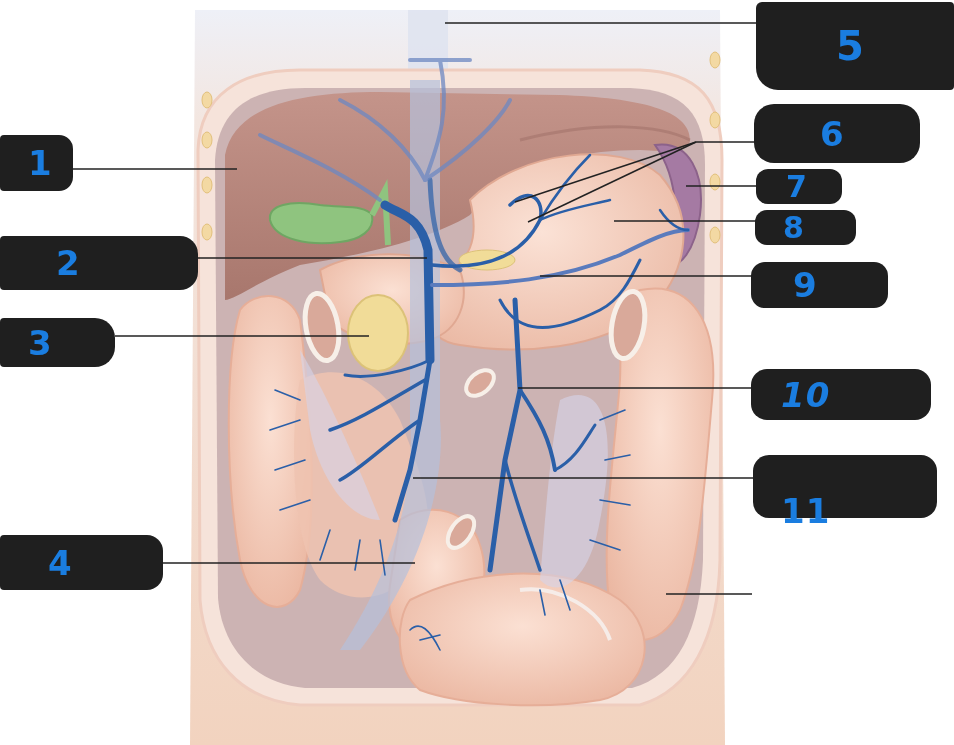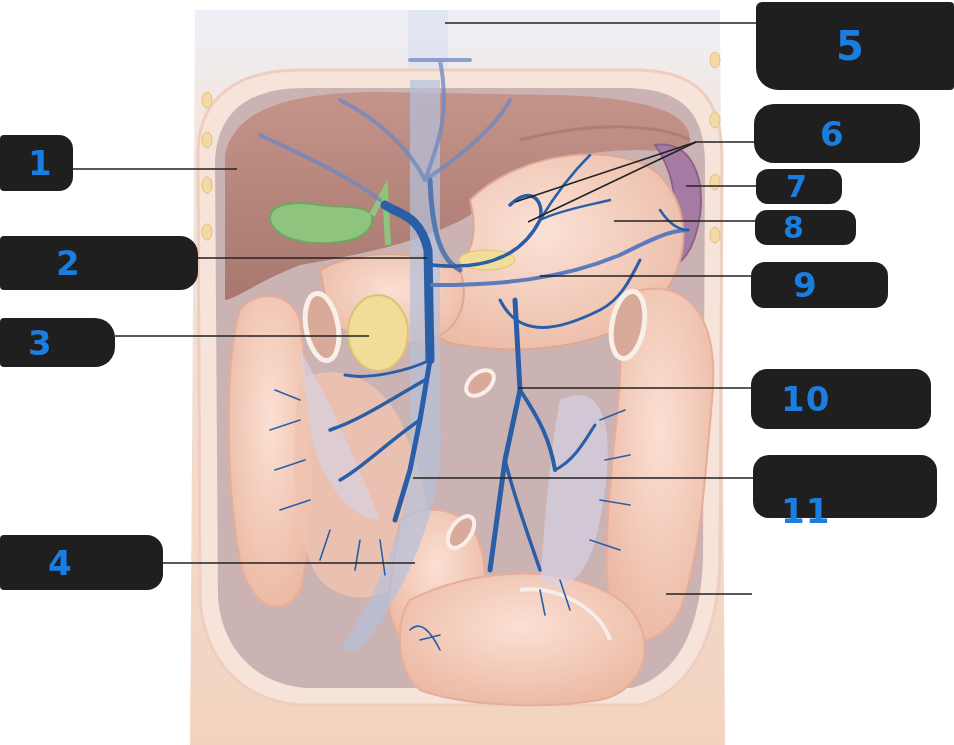--- a/index.html
+++ b/index.html
@@ -196,20 +196,20 @@
   </div>
   <div class="label-box" style="left:756px;top:169px;width:86px;height:35px;border-radius:12px;">
     <span class="num" style="left:30px;font-size:30px;">7</span>
   </div>
   <div class="label-box" style="left:755px;top:210px;width:101px;height:35px;border-radius:12px;">
     <span class="num" style="left:28px;font-size:30px;">8</span>
   </div>
   <div class="label-box" style="left:751px;top:262px;width:137px;height:46px;border-radius:14px;">
     <span class="num" style="left:42px;">9</span>
   </div>
-  <div class="label-box" style="left:751px;top:369px;width:180px;height:60px;border-radius:16px;">
+  <div class="label-box" style="left:751px;top:369px;width:180px;height:51px;border-radius:16px;font-style:italic;">
     <span class="num" style="left:30px;">10</span>
   </div>
   <div class="label-box" style="left:753px;top:455px;width:184px;height:63px;border-radius:16px;">
     <span class="num" style="left:28px;margin-top:48px;">11</span>
   </div>
 
 </div>
 
 </body></html>

